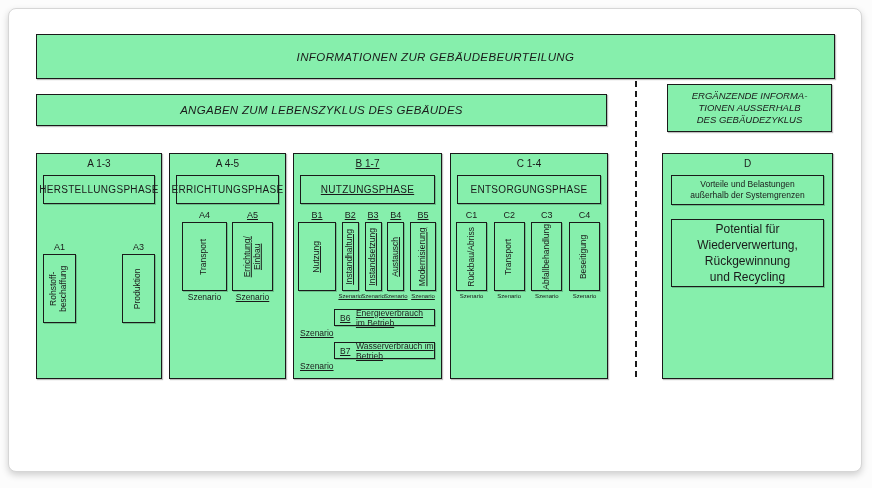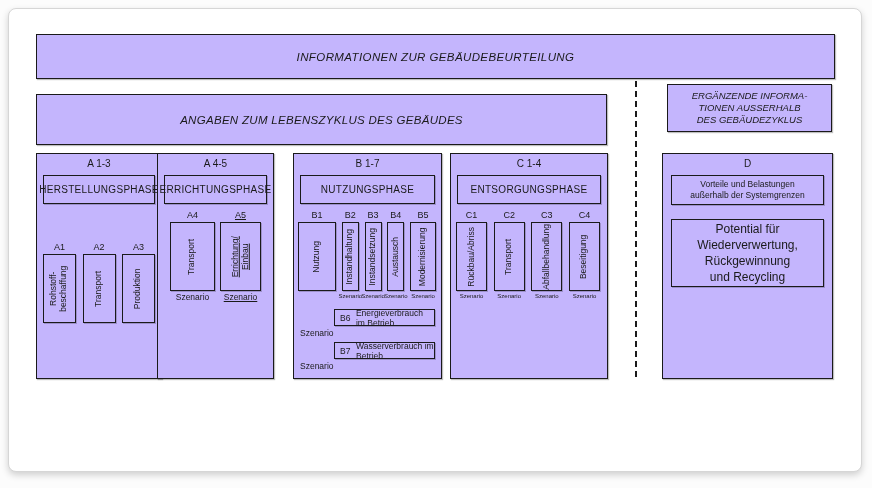--- a/index.html
+++ b/index.html
@@ -1,33 +1,33 @@
 <!DOCTYPE html>
 <html><head>
 <meta charset="utf-8">
 <style>
   html,body{margin:0;padding:0;background:#fcfcfc;width:872px;height:488px;overflow:hidden;
     font-family:"Liberation Sans", sans-serif;color:#1a1a1a;}
   .card{position:absolute;left:8px;top:8px;width:852px;height:462px;background:#fff;
     border:1px solid #d6d6d6;border-radius:8px;box-shadow:0 3px 7px rgba(0,0,0,0.18);}
   .abs{position:absolute;box-sizing:border-box;}
-  .frame{border:1.5px solid #1a1a1a;background:#c4b5fd;box-shadow:1px 1px 1px rgba(0,0,0,0.25);}
+  .frame{border:1.5px solid #1a1a1a;background:#86efac;box-shadow:1px 1px 1px rgba(0,0,0,0.25);}
   .center{display:flex;align-items:center;justify-content:center;text-align:center;}
   .italic{font-style:italic;}
   .pre{white-space:pre-line;}
 
   .box-title{left:27px;top:25px;width:799px;height:45px;font-size:11.5px;letter-spacing:0.4px;}
-  .box-angaben{left:27px;top:85px;width:571px;height:51px;font-size:11.5px;letter-spacing:0.3px;}
+  .box-angaben{left:27px;top:85px;width:571px;height:32px;font-size:11.5px;letter-spacing:0.3px;}
   .dashed-line{left:626px;top:72px;height:296px;width:0;border-left:2px dashed #1a1a1a;}
   .box-ergaenzende{left:658px;top:75px;width:165px;height:48px;font-size:9.5px;line-height:1.25;}
 
   .col{top:144px;height:226px;}
   .col-a13{left:27px;width:126px;}
-  .col-a45{left:148px;width:117px;}
-  .col-b17{left:284px;width:149px;}
+  .col-a45{left:160px;width:117px;}
+  .col-b17{left:284px;width:149px;text-decoration:underline;}
   .col-c14{left:441px;width:158px;}
   .col-d{left:653px;width:171px;}
 
   .col-header{text-align:center;font-size:10px;margin-top:3px;height:13px;line-height:13px;}
   .phase-box{margin:5px 6px 0;height:27px;border:1.2px solid #1a1a1a;font-size:10px;
     letter-spacing:0.3px;box-shadow:1px 1px 0 rgba(0,0,0,0.2);}
 
   .sub-row{display:flex;justify-content:space-between;margin-top:5px;}
   .pad-a{padding:0 6px;}
   .pad-a45{padding:0 12px;}
@@ -75,26 +75,20 @@
     <div class="phase-box center">HERSTELLUNGSPHASE</div>
     <div class="sub-row pad-a">
       <div class="module w33">
         <div class="mod-code">A1</div>
         <div class="mod-box">
             <span class="rot">Rohstoff-
 beschaffung</span>
           </div>
       </div>
       <div class="module w33">
-        <div class="mod-code">A2</div>
-        <div class="mod-box">
-            <span class="rot">Transport</span>
-          </div>
-      </div>
-      <div class="module w33">
         <div class="mod-code">A3</div>
         <div class="mod-box">
             <span class="rot">Produktion</span>
           </div>
       </div>
     </div>
   </div>
 
   <div class="abs frame col col-a45">
     <div class="col-header">A 4-5</div>

